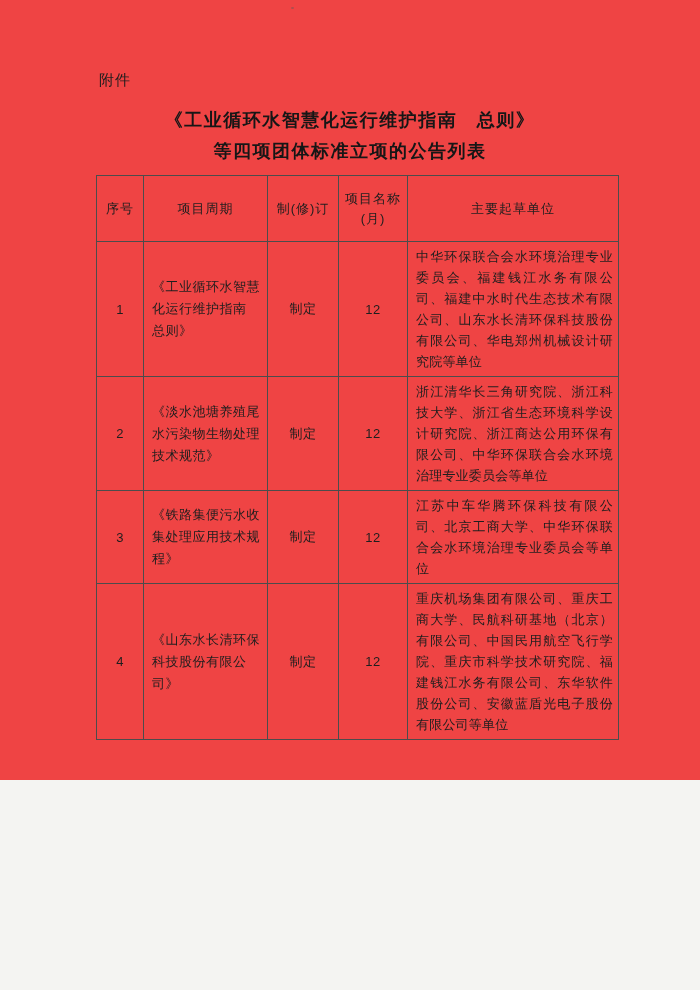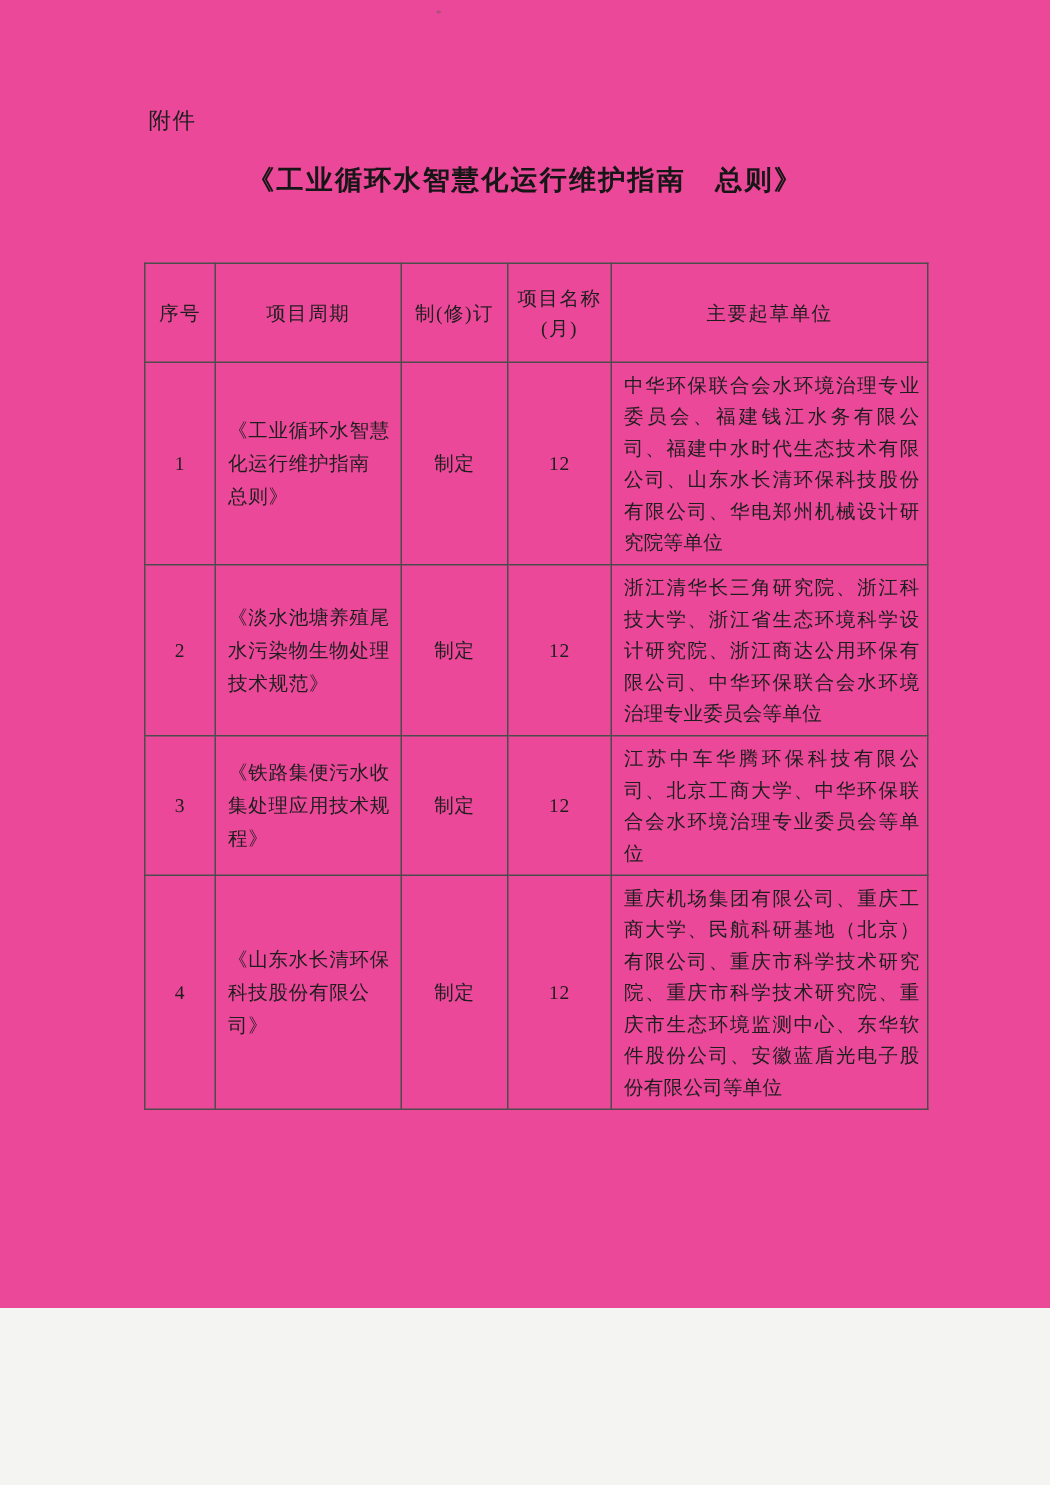--- a/index.html
+++ b/index.html
@@ -3,25 +3,25 @@
 <meta charset="utf-8">
 <style>
   html, body {
     margin: 0;
     padding: 0;
     background: #f4f4f2;
   }
   .page {
     position: relative;
     width: 700px;
-    height: 872px;
+    height: 780px;
     margin: 0 auto;
-    background: #ec4899;
+    background: #ef4444;
     overflow: hidden;
-    font-family: Liberation Serif, serif;
+    font-family: Liberation Sans, sans-serif;
     color: #222;
   }
   
   .scan-speck {
     position: absolute;
     left: 291px;
     top: 7px;
     width: 3px;
     height: 2px;
     background: rgba(90,90,90,0.45);
@@ -131,20 +131,21 @@
 <div class="page">
 
   <div class="scan-speck"></div>
   <div class="scan-band"></div>
   <div class="scan-foot"></div>
 
   <div class="attachment">附件</div>
 
   <div class="doc-title">
     <div>《工业循环水智慧化运行维护指南　总则》</div>
+    <div>等四项团体标准立项的公告列表</div>
   </div>
 
   <table class="std-table">
     <colgroup>
       <col style="width:47px">
       <col style="width:124px">
       <col style="width:71px">
       <col style="width:69px">
       <col style="width:211px">
     </colgroup>
@@ -180,20 +181,20 @@
         <td class="c-name">《铁路集便污水收集处理应用技术规程》</td>
         <td class="c-type">制定</td>
         <td class="c-period">12</td>
         <td class="c-units">江苏中车华腾环保科技有限公司、北京工商大学、中华环保联合会水环境治理专业委员会等单位</td>
       </tr>
       <tr class="r3">
         <td class="c-seq">4</td>
         <td class="c-name">《山东水长清环保科技股份有限公司》</td>
         <td class="c-type">制定</td>
         <td class="c-period">12</td>
-        <td class="c-units">重庆机场集团有限公司、重庆工商大学、民航科研基地（北京）有限公司、重庆市科学技术研究院、重庆市科学技术研究院、重庆市生态环境监测中心、东华软件股份公司、安徽蓝盾光电子股份有限公司等单位</td>
+        <td class="c-units">重庆机场集团有限公司、重庆工商大学、民航科研基地（北京）有限公司、中国民用航空飞行学院、重庆市科学技术研究院、福建钱江水务有限公司、东华软件股份公司、安徽蓝盾光电子股份有限公司等单位</td>
       </tr>
     </tbody>
   </table>
 
   <div class="page-number">— 3 —</div>
 
 </div>
 
 </body></html>

